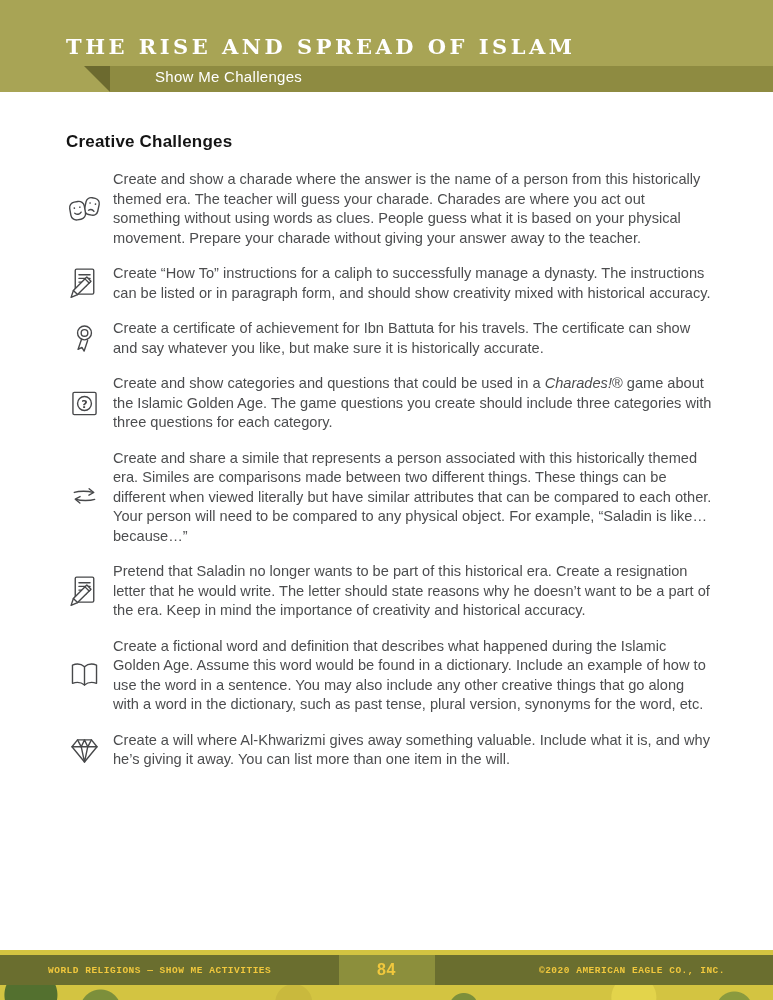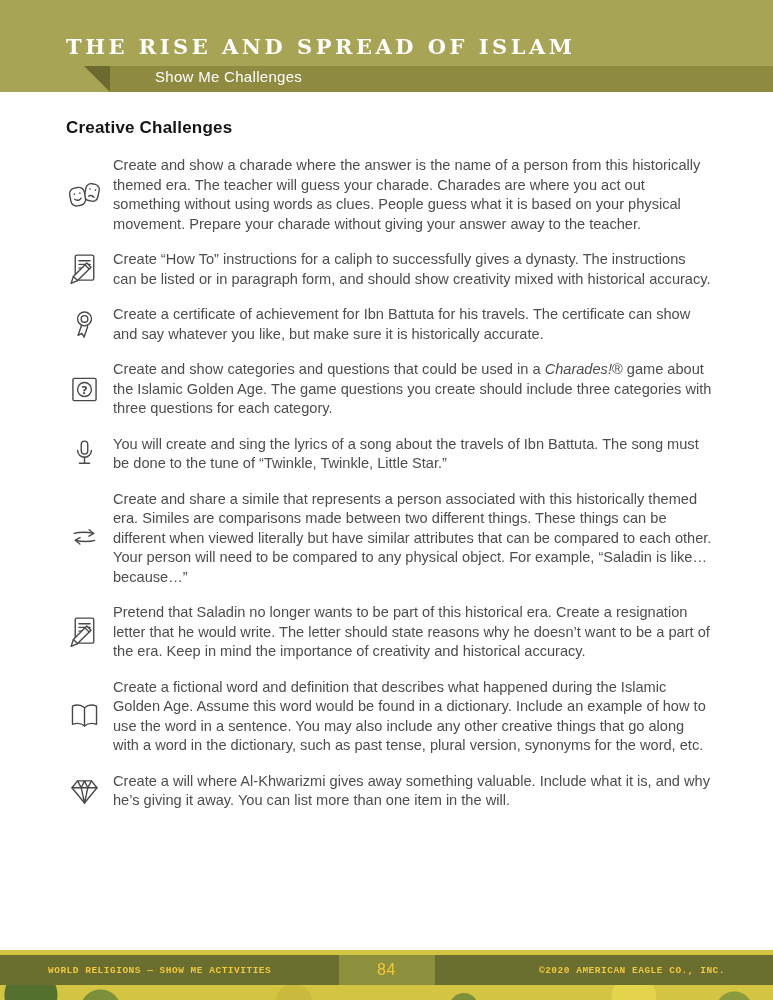--- a/index.html
+++ b/index.html
@@ -27,21 +27,21 @@
     position:absolute;left:84px;top:66px;width:0;height:0;
     border-top:26px solid #6c6a2f;
     border-left:26px solid transparent;
   }
   .header-subtitle{
     position:absolute;left:155px;top:66px;height:20px;
     display:flex;align-items:center;
     color:#ffffff;font-size:15px;letter-spacing:0.3px;
   }
   
-  .content{padding:26px 60px 0 66px;}
+  .content{padding:40px 60px 0 66px;}
   .content-heading{
     font-size:17px;font-weight:bold;color:#141414;
     margin:0 0 18px 0;letter-spacing:0.2px;
   }
   .challenge-list{display:flex;flex-direction:column;gap:16px;}
   .challenge-row{display:flex;align-items:center;}
   .icon-col{flex:0 0 47px;display:flex;align-items:center;justify-content:flex-start;}
   .icon-col svg{display:block;}
   .challenge-text{
     margin:0;flex:1;
@@ -70,21 +70,21 @@
   .footer-text{
     font-family:Liberation Mono, monospace;font-weight:bold;
     font-size:9.5px;letter-spacing:0.5px;color:#f1c83d;white-space:nowrap;
   }
   .page-tab{
     position:absolute;left:50%;bottom:15px;transform:translateX(-50%);
     width:96px;height:30px;background:#8c8f3c;
     display:flex;align-items:center;justify-content:center;
   }
   .page-number{
-    font-size:16px;font-weight:normal;color:#f1c83d;
+    font-size:16px;font-weight:bold;color:#f1c83d;
     font-family:"Liberation Sans", sans-serif;letter-spacing:0.5px;
   }
 </style>
 </head>
 <body>
 
 <div class="page">
 
   <div class="header">
     <div class="header-title">THE RISE AND SPREAD OF ISLAM</div>
@@ -124,21 +124,21 @@
         <div class="icon-col">
           <svg viewBox="0 0 40 40" width="37" height="37">
             <g fill="none" stroke="#47484a" stroke-width="1.5" stroke-linecap="round" stroke-linejoin="round">
               <rect x="10" y="4.5" width="20" height="27" rx="1.5"></rect>
               <path d="M14 10.5 H26 M14 14.5 H26 M14 18.5 H26 M14 22.5 H22"></path>
               <path d="M5.5 35 L8 27.5 L22.5 13 L27 17.5 L12.5 32 Z" fill="#ffffff"></path>
               <path d="M8 27.5 L12.5 32 M20.5 15 L25 19.5"></path>
             </g>
           </svg>
         </div>
-        <p class="challenge-text">Create “How To” instructions for a caliph to successfully gives a dynasty. The instructions can be listed or in paragraph form, and should show creativity mixed with historical accuracy.</p>
+        <p class="challenge-text">Create “How To” instructions for a caliph to successfully manage a dynasty. The instructions can be listed or in paragraph form, and should show creativity mixed with historical accuracy.</p>
       </div>
 
       <div class="challenge-row">
         <div class="icon-col">
           <svg viewBox="0 0 40 40" width="37" height="37">
             <g fill="none" stroke="#47484a" stroke-width="1.5" stroke-linecap="round" stroke-linejoin="round">
               <circle cx="20" cy="14" r="7.5"></circle>
               <circle cx="20" cy="14" r="3.6"></circle>
               <path d="M16.8 20.8 L13 31.8 L17.2 29.6 L19.6 33.6 L23.4 22.2"></path>
             </g>
@@ -155,33 +155,20 @@
               <circle cx="20" cy="20" r="7.5"></circle>
               <text x="20" y="24.6" font-size="12" font-weight="bold" text-anchor="middle" fill="#47484a" stroke="none" font-family="DejaVu Sans, sans-serif">?</text>
             </g>
           </svg>
         </div>
         <p class="challenge-text">
           <span>Create and show categories and questions that could be used in a </span><em>Charades!</em><span>® game about the Islamic Golden Age. The game questions you create should include three categories with three questions for each category.</span>
         </p>
       </div>
 
-      <div class="challenge-row">
-        <div class="icon-col">
-          <svg viewBox="0 0 40 40" width="37" height="37">
-            <g fill="none" stroke="#47484a" stroke-width="1.5" stroke-linecap="round" stroke-linejoin="round">
-              <rect x="16.5" y="5.5" width="7" height="14" rx="3.5"></rect>
-              <path d="M12.5 15.5 a7.5 7.5 0 0 0 15 0"></path>
-              <line x1="20" y1="23" x2="20" y2="29.5"></line>
-              <line x1="14.5" y1="29.5" x2="25.5" y2="29.5"></line>
-            </g>
-          </svg>
-        </div>
-        <p class="challenge-text">You will create and sing the lyrics of a song about the travels of Ibn Battuta. The song must be done to the tune of “Twinkle, Twinkle, Little Star.”</p>
-      </div>
 
       <div class="challenge-row">
         <div class="icon-col">
           <svg viewBox="0 0 40 40" width="37" height="37">
             <g fill="none" stroke="#47484a" stroke-width="1.5" stroke-linecap="round" stroke-linejoin="round">
               <path d="M9 14.5 C14 12.8 24 12.8 29 14.5"></path>
               <path d="M25 10.5 L30 14.6 L24.8 17.5"></path>
               <path d="M31 22 C26 23.7 16 23.7 11 22"></path>
               <path d="M15 25.9 L10 21.8 L15.2 19"></path>
             </g>

